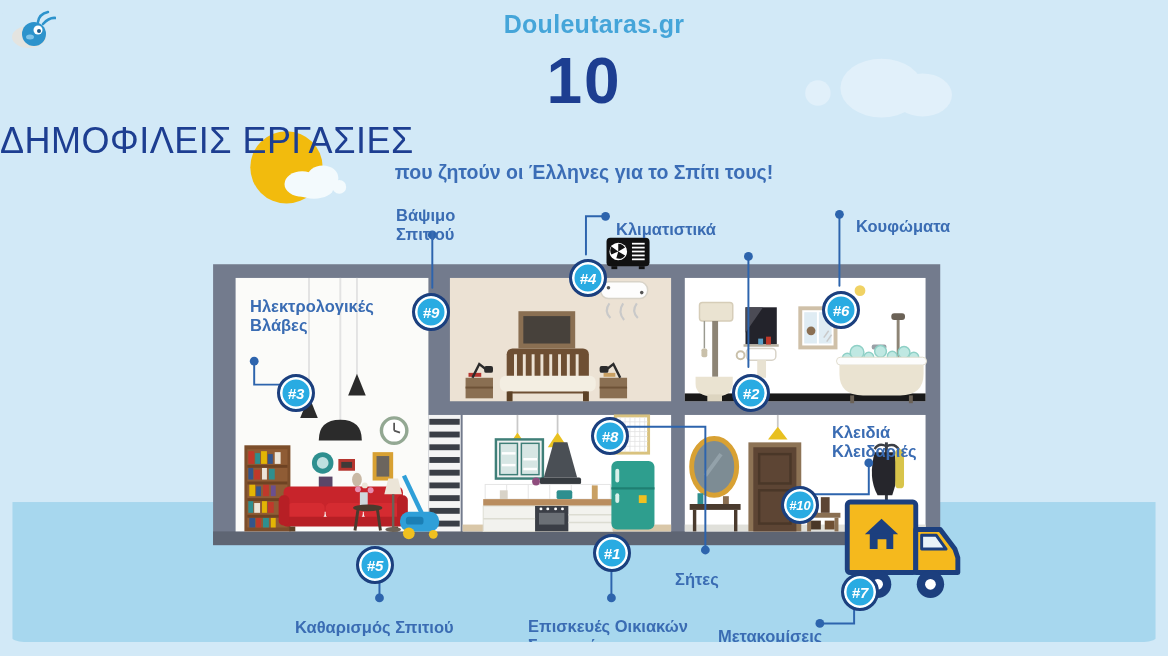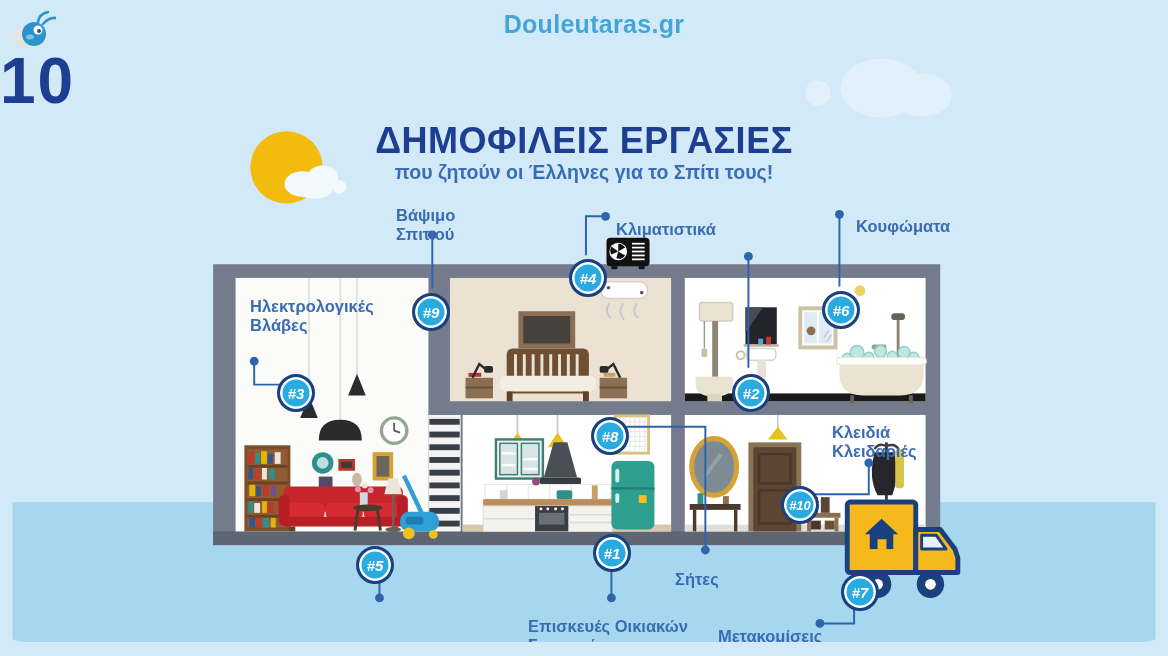--- a/index.html
+++ b/index.html
@@ -7,24 +7,24 @@
     position:relative;width:1168px;height:642px;overflow:hidden;
     background:#d2e9f7;
     font-family:"Liberation Sans","DejaVu Sans",sans-serif;
     border-radius:24px;
   }
   #canvas svg{position:absolute;left:0;top:0;}
   .layer{position:absolute;left:0;top:0;width:100%;height:100%;}
   
   .logo-row{position:absolute;top:10px;left:0;width:100%;display:flex;justify-content:center;align-items:center;gap:6px;transform:translateX(10px);}
   .logo-text{color:#45a5d9;font-size:25px;font-weight:800;letter-spacing:.3px;}
-  .big-number{position:absolute;top:48px;left:0;width:100%;text-align:left;
+  .big-number{position:absolute;top:48px;left:0;width:100%;text-align:center;
     color:#1d3e91;font-size:64px;font-weight:bold;letter-spacing:2px;line-height:1.05;}
-  .main-title{position:absolute;top:120px;left:0;width:100%;text-align:center;
-    color:#1d3e91;font-size:36px;font-weight:bold;letter-spacing:.5px;}
+  .main-title{position:absolute;top:120px;left:0;width:100%;text-align:left;
+    color:#1d3e91;font-size:36px;font-weight:normal;letter-spacing:.5px;}
   .subtitle{position:absolute;top:161px;left:0;width:100%;text-align:center;
     color:#3b6db6;font-size:19.5px;font-weight:600;}
   
   .marker{
     position:absolute;width:38px;height:38px;border-radius:50%;
     background:#29abe2;border:3.5px solid #1c3f7e;box-sizing:border-box;
     box-shadow:inset 0 0 0 2.5px #ffffff;
     display:flex;align-items:center;justify-content:center;
     color:#fff;font-weight:bold;font-style:italic;font-size:15px;z-index:6;}
   .marker.small{font-size:13px;}
@@ -473,19 +473,20 @@
   <div class="marker" style="left:412px;top:293px">
       <span>#9</span>
     </div>
   <div class="marker small" style="left:781px;top:486px">
       <span>#10</span>
     </div>
 
   <div class="lbl ctr" style="left:528px;top:617px;width:168px">Επισκευές Οικιακών Συσκευών</div>
   <div class="lbl" style="left:250px;top:297px;width:150px">Ηλεκτρολογικές Βλάβες</div>
   <div class="lbl nw" style="left:616px;top:220px">Κλιματιστικά</div>
+  <div class="lbl nw ctr" style="left:295px;top:618px;width:160px">Καθαρισμός Σπιτιού</div>
   <div class="lbl nw" style="left:856px;top:217px">Κουφώματα</div>
   <div class="lbl nw" style="left:718px;top:627px">Μετακομίσεις</div>
   <div class="lbl ctr" style="left:675px;top:570px;width:62px">Σήτες</div>
   <div class="lbl" style="left:396px;top:206px;width:72px">Βάψιμο Σπιτιού</div>
   <div class="lbl ctr" style="left:832px;top:423px;width:86px">Κλειδιά Κλειδαριές</div>
 
 </div>
 
 </body></html>

